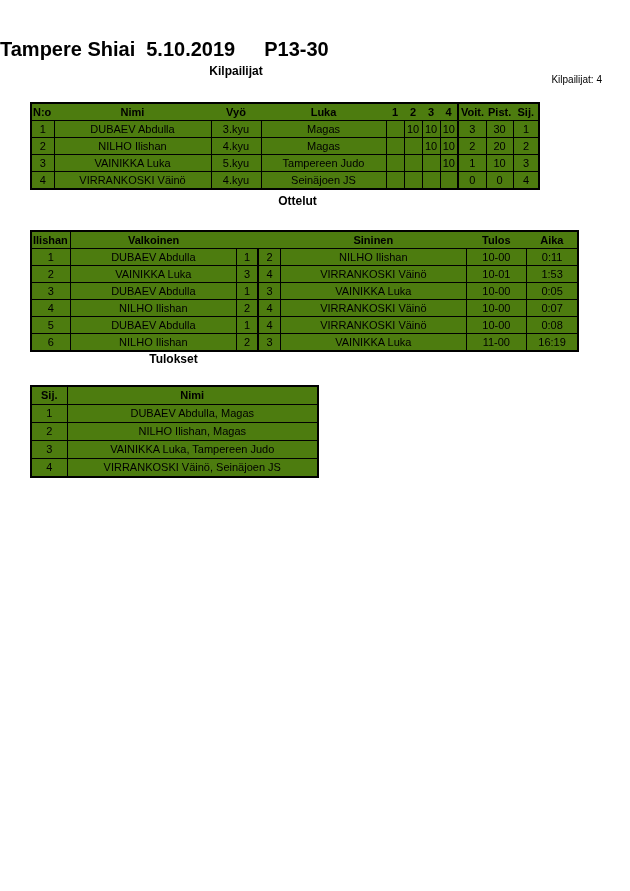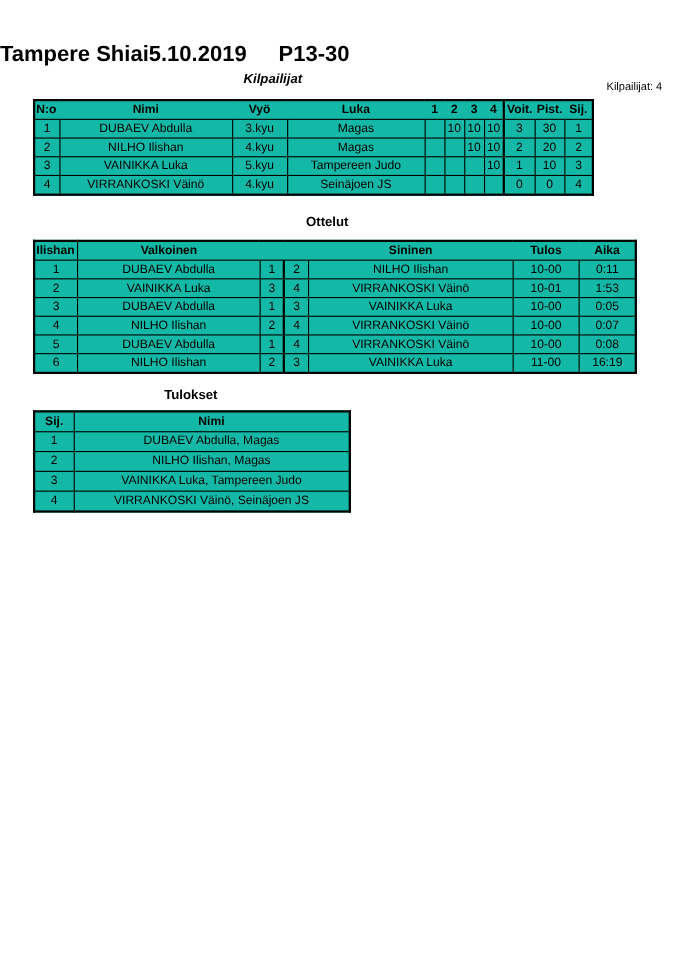--- a/index.html
+++ b/index.html
@@ -21,47 +21,48 @@
     position: absolute;
     top: 38px;
     left: 0;
     width: 575px;
     display: flex;
     align-items: baseline;
     font-size: 20px;
     font-weight: bold;
     white-space: nowrap;
   }
-  .page-title .t-date { margin-left: 0; }
+  .page-title .t-date { margin-left: 11px; }
   .page-title .t-cat  { margin-left: 29px; }
 
   .section-heading {
     position: absolute;
     font-size: 12px;
     font-weight: bold;
     text-align: center;
   }
-  #heading-kilpailijat { top: 64px;  left: 30px; width: 436px; font-style: italic; }
+  #heading-kilpailijat { top: 64px;  left: 18px; width: 436px; }
   #heading-ottelut     { top: 194px; left: 30px; width: 535px; }
   #heading-tulokset    { top: 352px; left: 30px; width: 287px; }
 
   .count-label {
     position: absolute;
     top: 74px;
     right: 28px;
     font-size: 10px;
   }
 
   
   table.sheet {
     position: absolute;
     border-collapse: collapse;
     table-layout: fixed;
     border: 2px solid #000;
-    background: #14b8a6;
+    background: #4d7c0f;
+    margin-top: 12px;
   }
   table.sheet td, table.sheet th {
     border: 1px solid #000;
     font-size: 11px;
     font-weight: normal;
     height: 16px;
     line-height: 16px;
     padding: 0 2px;
     text-align: center;
     vertical-align: middle;

